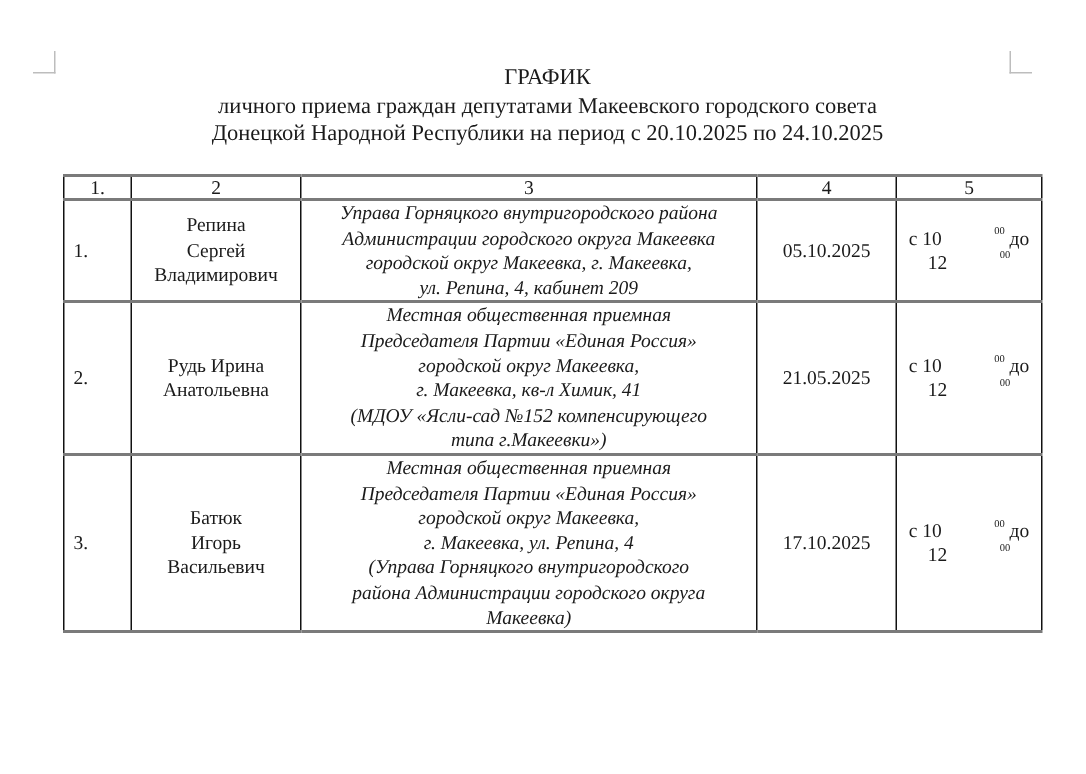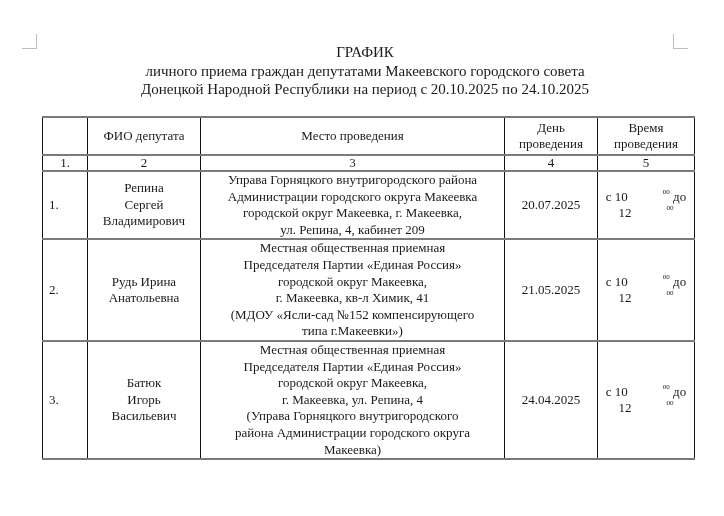--- a/index.html
+++ b/index.html
@@ -21,21 +21,21 @@
     padding: 0 3px; text-align: center; vertical-align: middle; font-weight: normal;
   }
   table.sched td.num { text-align: left; padding-left: 6px; }
   .hdr-row { height: 38px; }
   .idx-row { height: 15px; }
   .idx-row td { line-height: 14px; }
   .idx-row td:first-child { text-align: center; }
   .r1 { height: 65px; }
   .r2 { height: 101px; }
   .r3 { height: 117px; }
-  .place { white-space: pre-line; line-height: 16.6px; }
+  .place { white-space: pre-line; line-height: 16.6px; font-style: italic; }
   .fio { white-space: pre-line; }
   sup { font-size: 7px; vertical-align: 7px; line-height: 0; padding-left: 35px; }
 </style>
 </head>
 <body>
 
 <div class="corner tl"></div>
 <div class="corner tr"></div>
 
 <div class="title-block">
@@ -46,51 +46,38 @@
 
 <table class="sched">
   <colgroup>
     <col style="width:45px">
     <col style="width:113px">
     <col style="width:304px">
     <col style="width:93px">
     <col style="width:97px">
   </colgroup>
   <tbody>
-      <tr class="hdr-row">
-    <th></th>
-    <th>ФИО депутата</th>
-    <th>Место проведения</th>
-    <th>
-      <div>День</div>
-      <div>проведения</div>
-    </th>
-    <th>
-      <div>Время</div>
-      <div>проведения</div>
-    </th>
-  </tr>
   <tr class="idx-row">
     <td>1.</td>
     <td>2</td>
     <td>3</td>
     <td>4</td>
     <td>5</td>
   </tr>
 
   <tr class="r1">
     <td class="num">1.</td>
     <td class="fio">Репина
 Сергей
 Владимирович</td>
     <td class="place">Управа Горняцкого внутригородского района
 Администрации городского округа Макеевка
 городской округ Макеевка, г. Макеевка,
 ул. Репина, 4, кабинет 209</td>
-    <td>20.07.2025</td>
+    <td>05.10.2025</td>
     <td><span>с 10</span><sup>00</sup><span> до 12</span><sup>00</sup></td>
   </tr>
 
   <tr class="r2">
     <td class="num">2.</td>
     <td class="fio">Рудь Ирина
 Анатольевна</td>
     <td class="place">Местная общественная приемная
 Председателя Партии «Единая Россия»
 городской округ Макеевка,
@@ -106,17 +93,17 @@
     <td class="fio">Батюк
 Игорь
 Васильевич</td>
     <td class="place">Местная общественная приемная
 Председателя Партии «Единая Россия»
 городской округ Макеевка,
 г. Макеевка, ул. Репина, 4
 (Управа Горняцкого внутригородского
 района Администрации городского округа
 Макеевка)</td>
-    <td>24.04.2025</td>
+    <td>17.10.2025</td>
     <td><span>с 10</span><sup>00</sup><span> до 12</span><sup>00</sup></td>
   </tr>
 </tbody>
   </table>
 
 </body></html>

